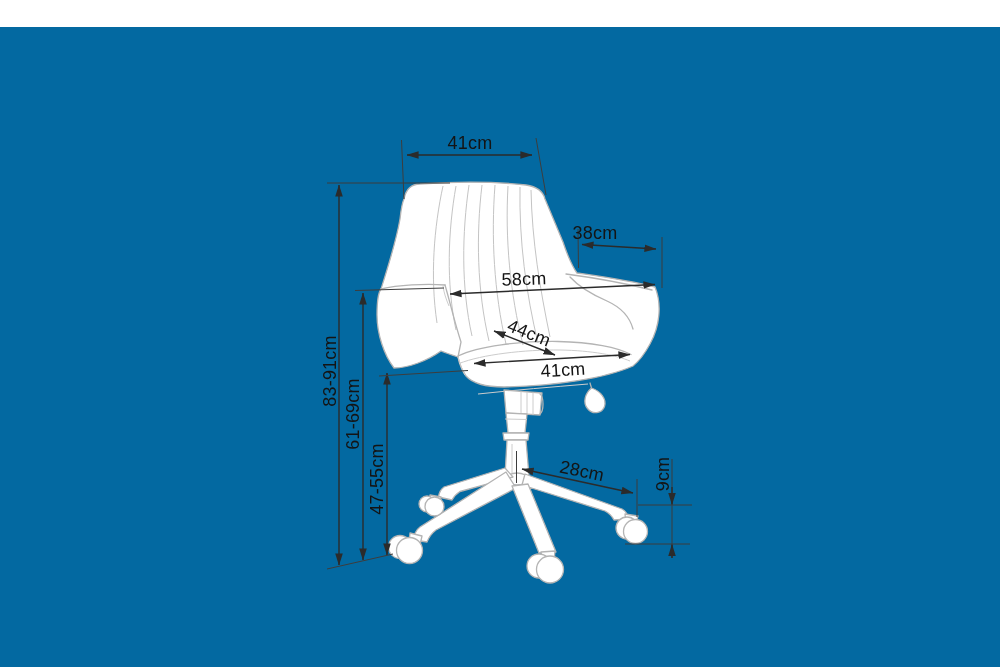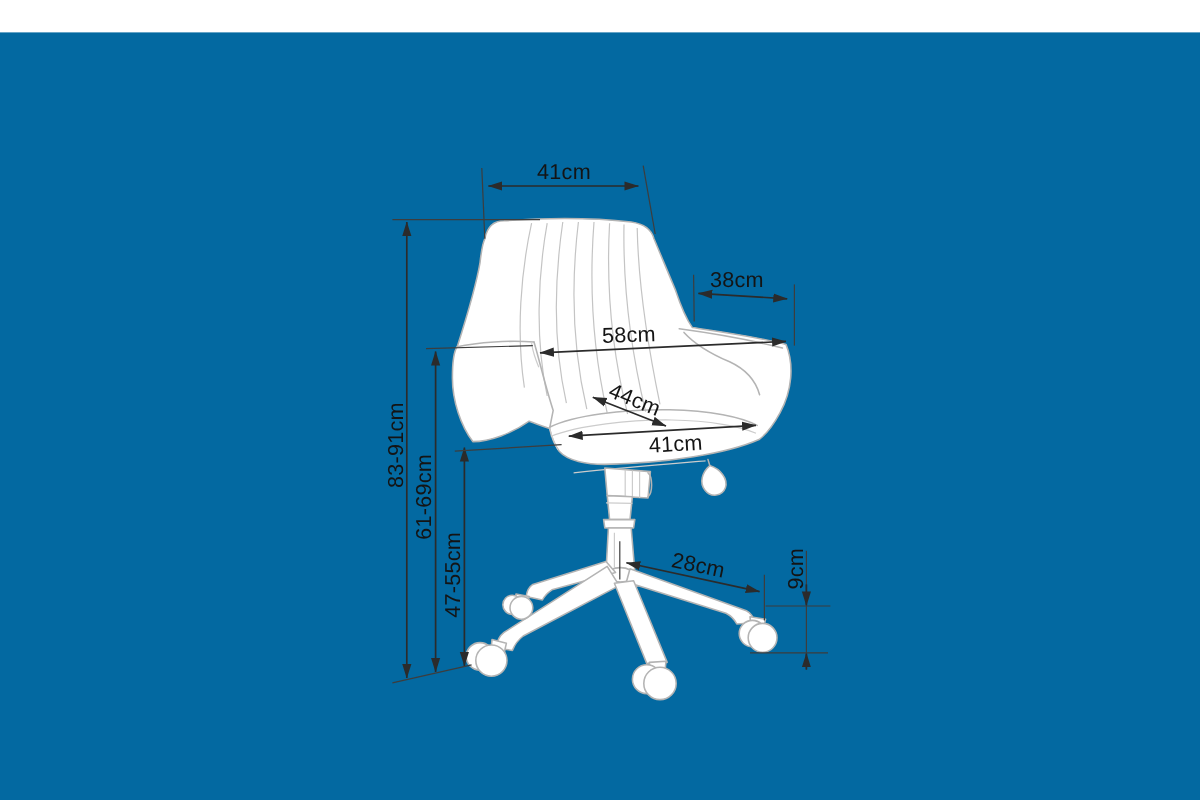--- a/index.html
+++ b/index.html
@@ -199,21 +199,21 @@
       <line class="ext" x1="379" y1="349" x2="468" y2="343.5"></line>
     </g>
 
     <g>
       <line class="ext" x1="327" y1="542" x2="393" y2="527"></line>
     </g>
   </svg>
 
   <div class="lbl" style="left:470px;top:116px">41cm</div>
 
-  <div class="lbl" style="left:614px;top:206px">38cm</div>
+  <div class="lbl" style="left:595px;top:206px">38cm</div>
 
   <div class="lbl rm2" style="left:524px;top:252px">58cm</div>
 
   <div class="lbl r22" style="left:529px;top:306px">44cm</div>
 
   <div class="lbl rm3" style="left:563px;top:343px">41cm</div>
 
   <div class="lbl r12" style="left:582px;top:444px">28cm</div>
 
   <div class="lbl r90" style="left:663px;top:447px">9cm</div>

